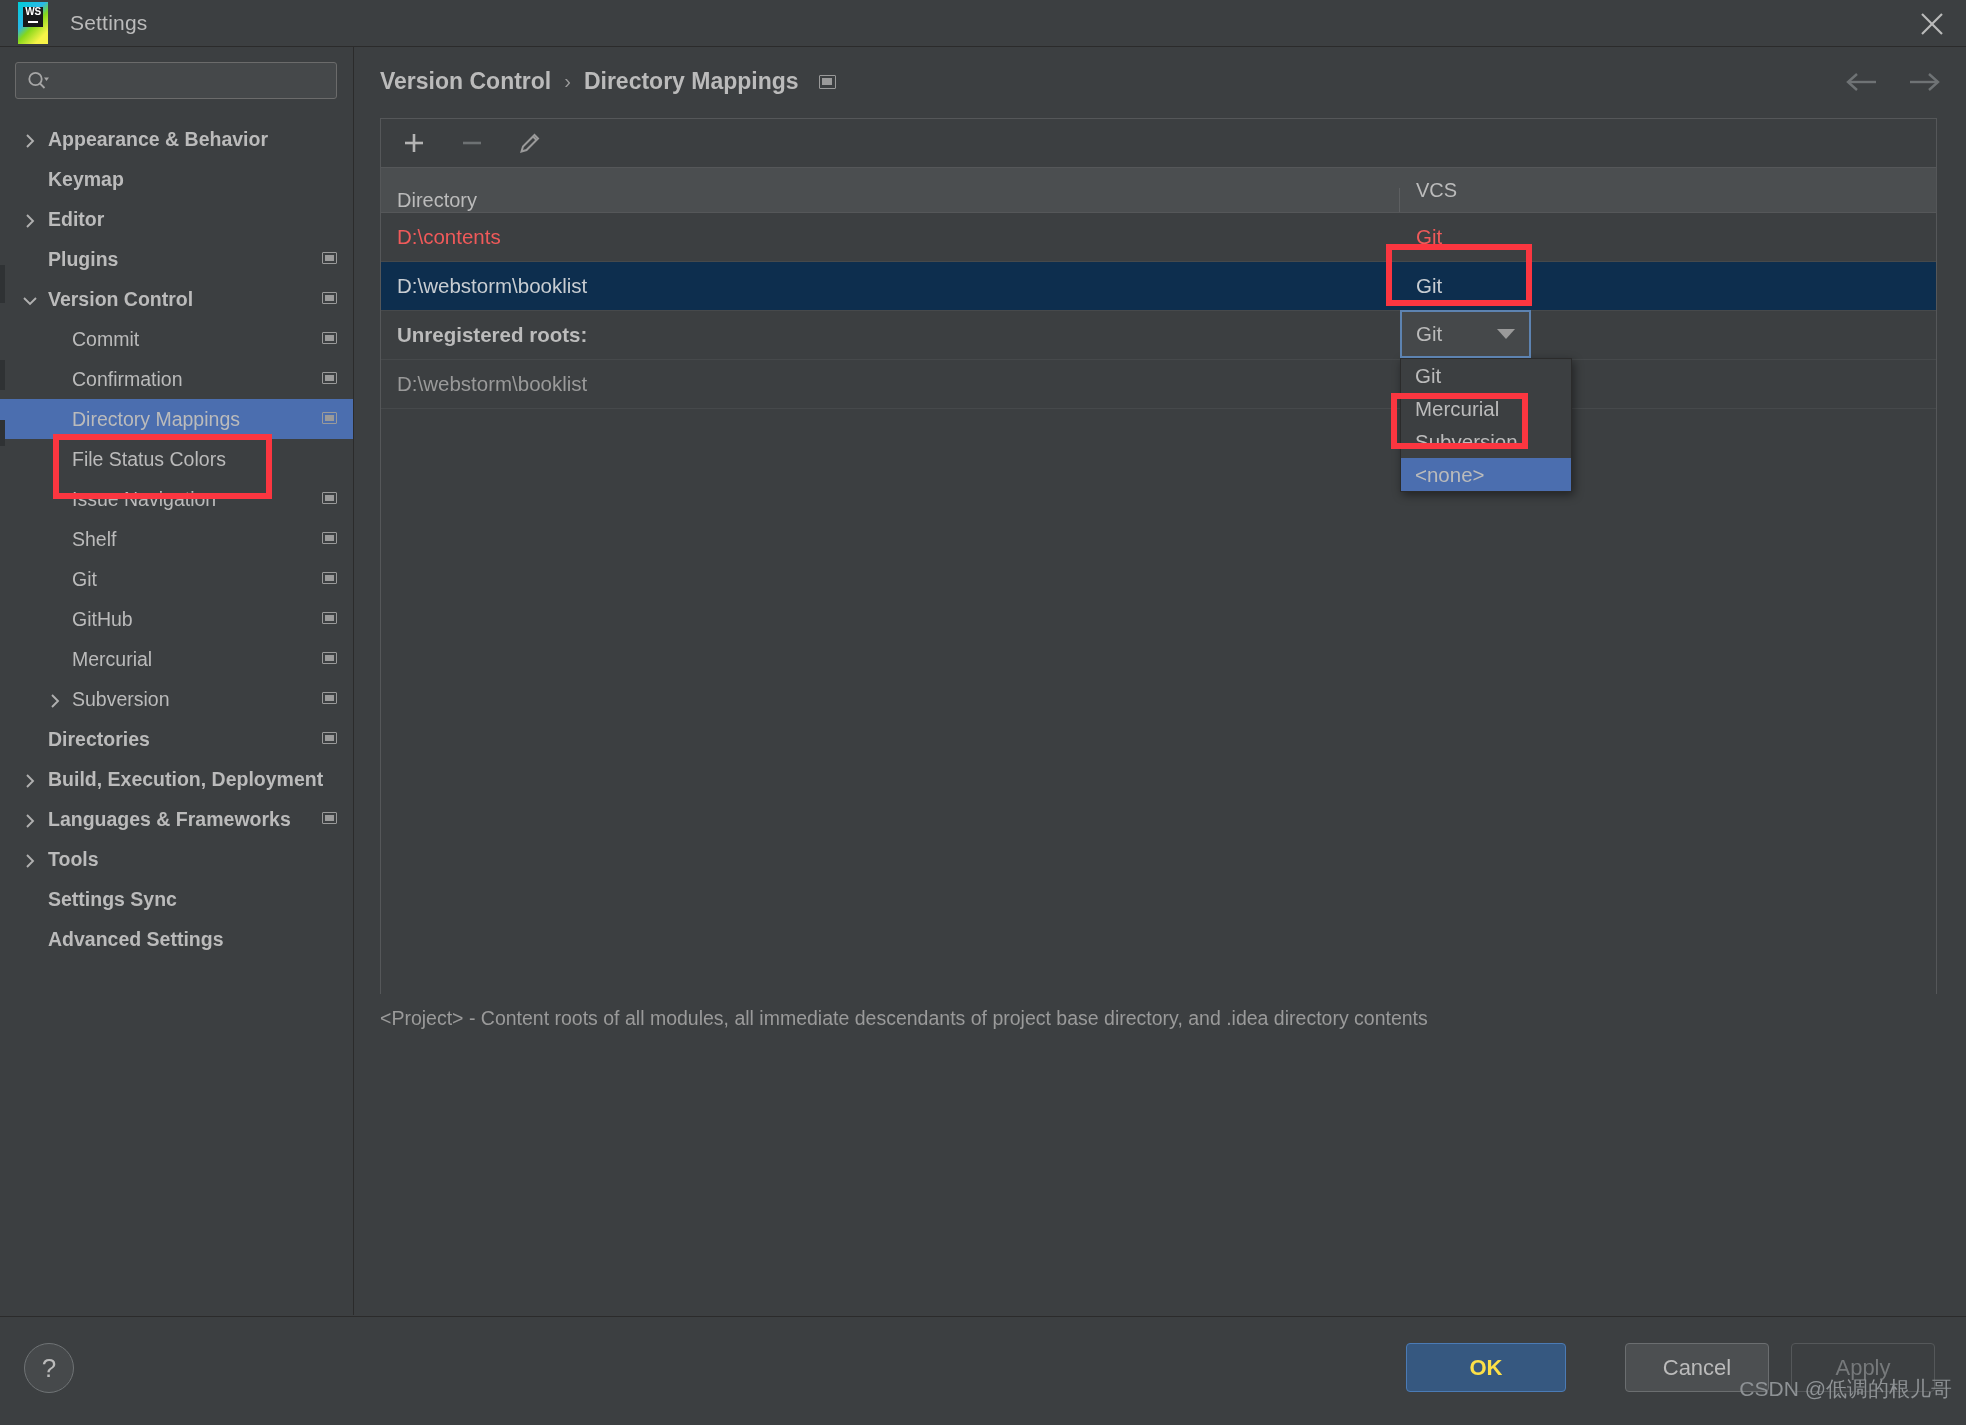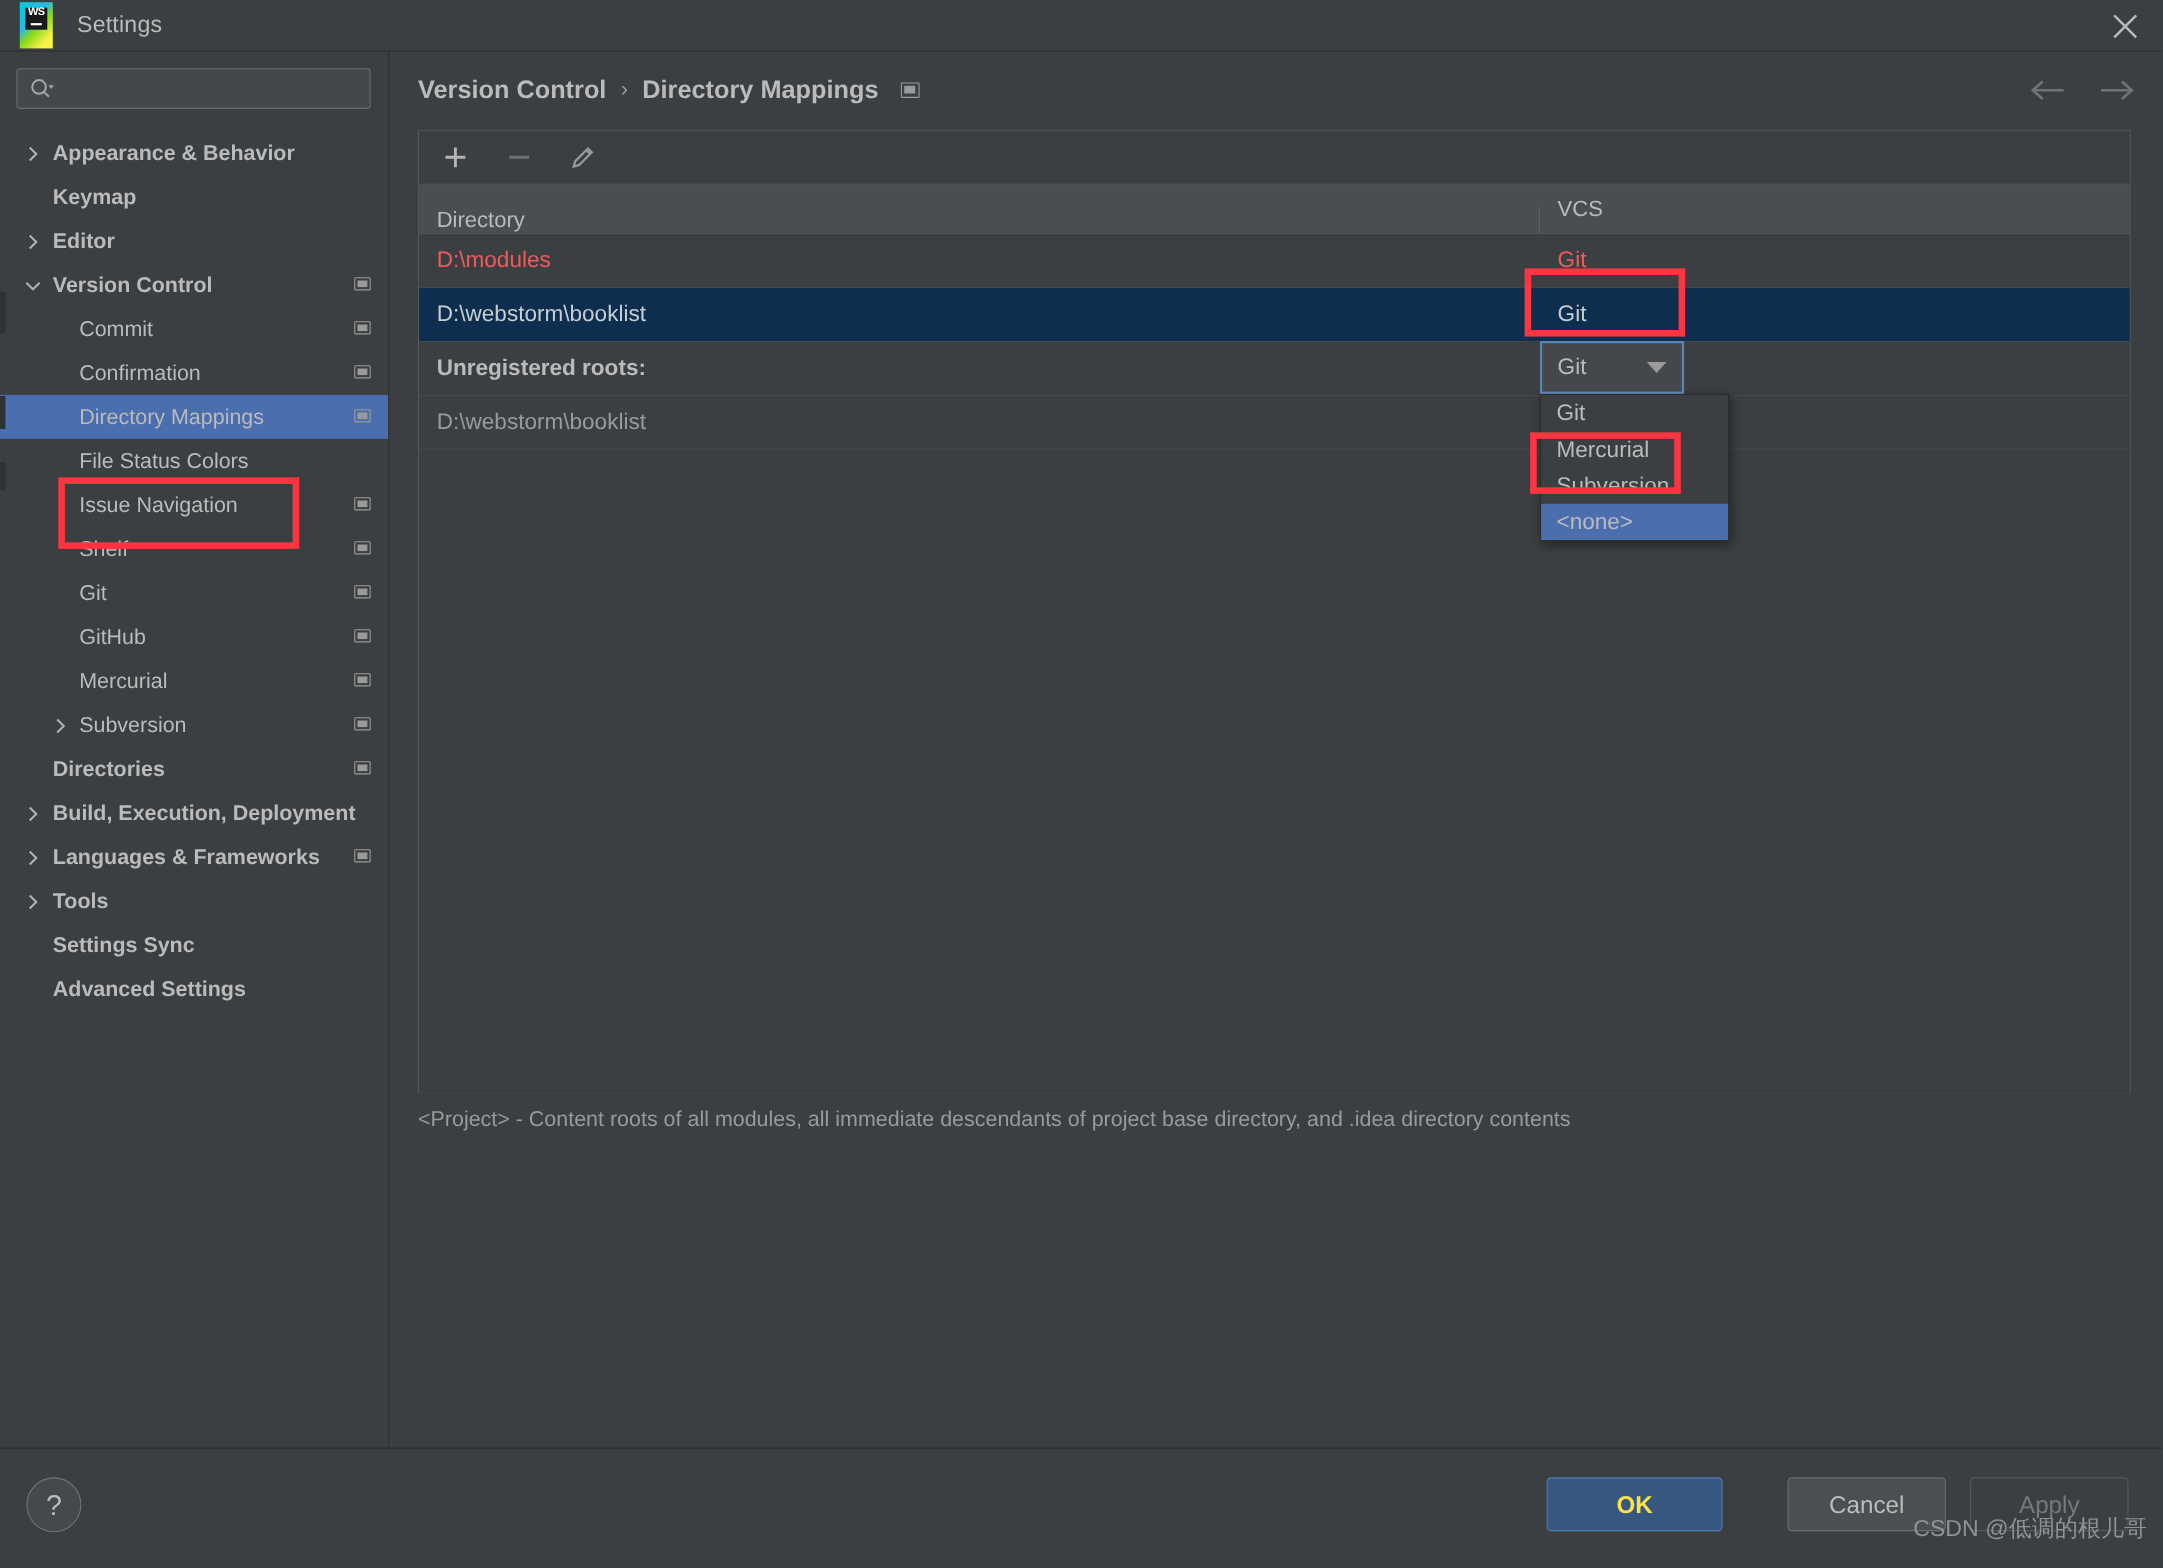--- a/index.html
+++ b/index.html
@@ -441,20 +441,24 @@
           <span class="label" style="margin-left: 48px;">Appearance &amp; Behavior</span>
         </div>
         <div class="tree-item bold">
           <span class="label" style="margin-left: 48px;">Keymap</span>
         </div>
         <div class="tree-item bold">
           <span class="arrow" style="left: 22px; top: 12px;"><svg width="16" height="16" viewBox="0 0 16 16">
               <polyline points="5,2 11,8 5,14" fill="none" stroke="#b0b0b0" stroke-width="1.9"></polyline>
             </svg></span>
           <span class="label" style="margin-left: 48px;">Editor</span>
+        </div>
+        <div class="tree-item bold">
+          <span class="label" style="margin-left: 48px;">Plugins</span>
+          <span class="monitor"></span>
         </div>
         <div class="tree-item bold">
           <span class="arrow" style="left: 22px; top: 12px;"><svg width="16" height="16" viewBox="0 0 16 16">
               <polyline points="2,5 8,11 14,5" fill="none" stroke="#b0b0b0" stroke-width="1.9"></polyline>
             </svg></span>
           <span class="label" style="margin-left: 48px;">Version Control</span>
           <span class="monitor"></span>
         </div>
         <div class="tree-item">
           <span class="label" style="margin-left: 72px;">Commit</span>
@@ -577,21 +581,21 @@
       </div>
 
       <div class="thead">
         <div class="th dir">Directory</div>
         <div class="th vcs">VCS</div>
       </div>
 
       <div class="table-body" id="table-body">
 
         <div class="trow">
-            <div class="cell dir c-red">D:\modules</div>
+            <div class="cell dir c-red">D:\contents</div>
             <div class="cell vcs c-red">Git</div>
           </div>
           <div class="trow selected">
             <div class="cell dir c-white">D:\webstorm\booklist</div>
             <div class="cell vcs c-white">Git</div>
           </div>
           <div class="trow">
             <div class="cell dir c-bold">Unregistered roots:</div>
             <div class="cell vcs c-bold"></div>
           </div>

